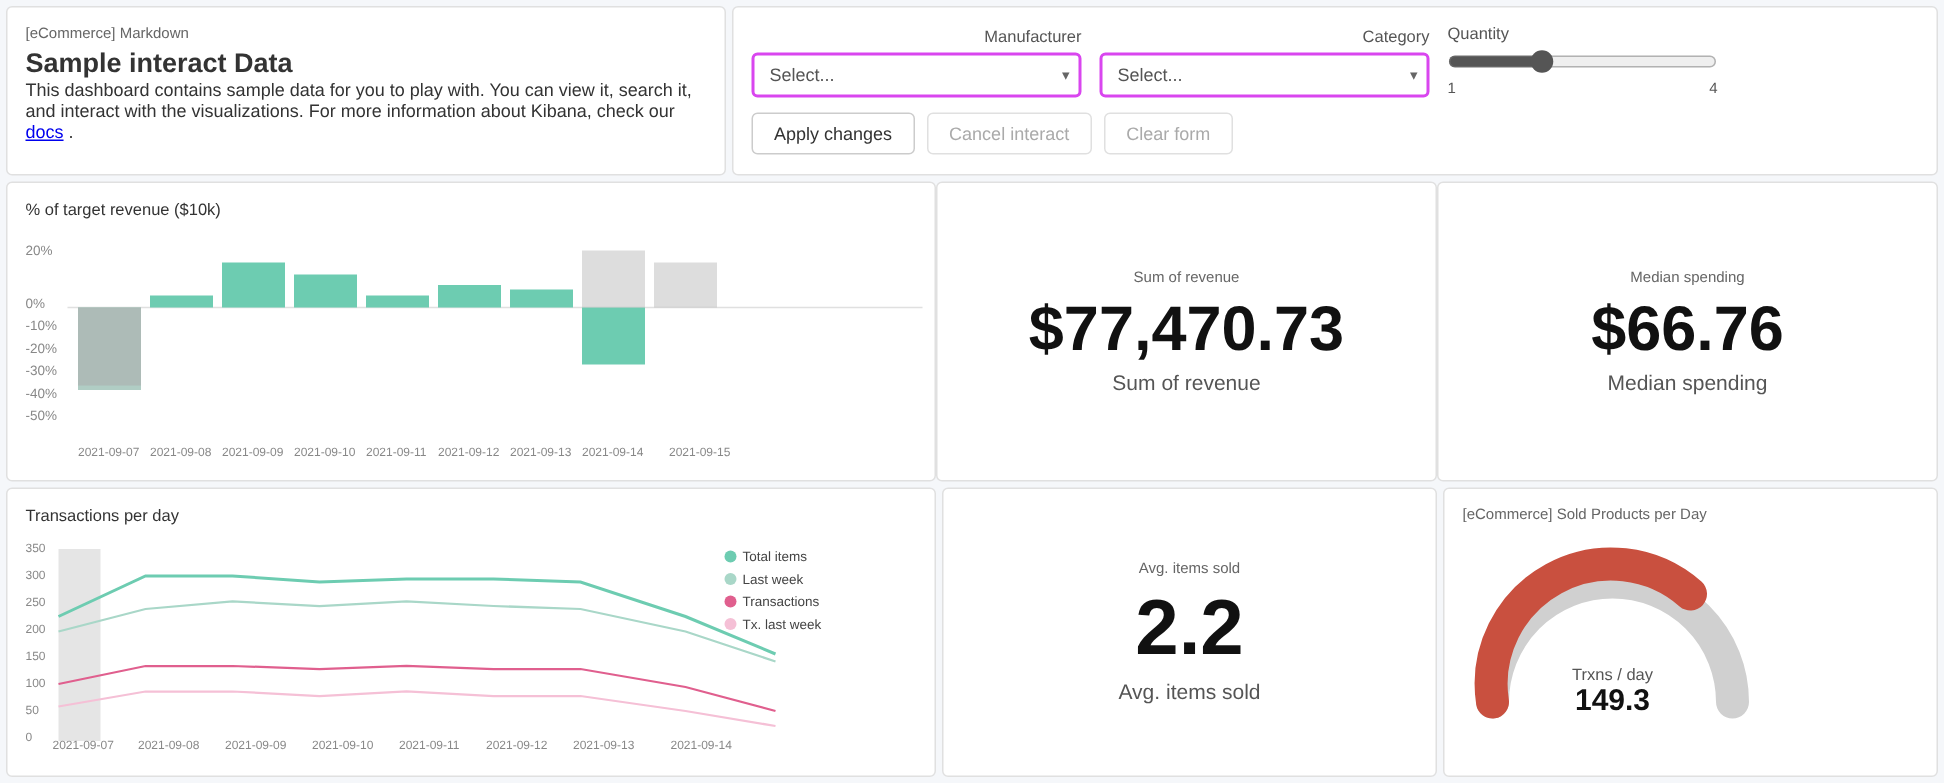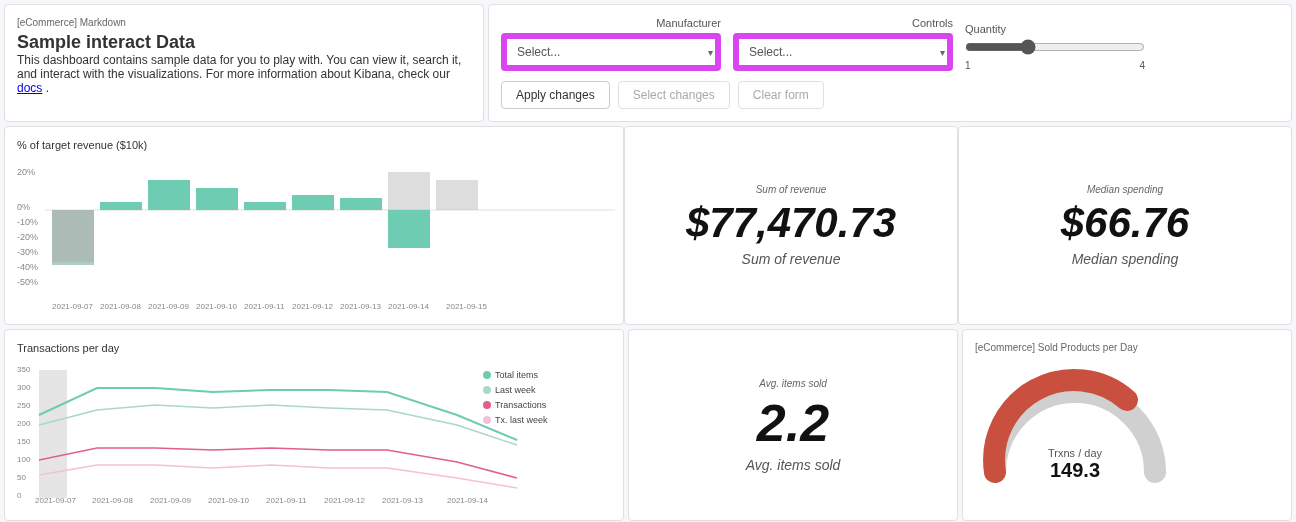--- a/index.html
+++ b/index.html
@@ -7,37 +7,37 @@
     .dashboard { display: grid; grid-template-columns: 1fr 2fr; grid-template-rows: auto; gap: 4px; padding: 4px; width: 1296px; height: 522px; }
     .panel { background: #fff; border: 1px solid #e0e0e0; border-radius: 4px; padding: 12px; }
     .panel-title { font-size: 10px; color: #666; margin-bottom: 4px; }
 
     
     .top-row { display: grid; grid-template-columns: 480px 1fr; gap: 4px; grid-column: 1 / -1; }
     .controls-row { display: flex; gap: 12px; align-items: flex-end; margin-bottom: 10px; }
     .control-group { display: flex; flex-direction: column; gap: 4px; align-items: flex-end; }
     .control-group label { font-size: 11px; color: #555; }
     .select-wrapper { position: relative; }
-    .select-wrapper select { appearance: none; background: #fff; border: 6px solid #d946ef; border-radius: 4px; padding: 6px 28px 6px 10px; font-size: 12px; color: #555; width: 220px; cursor: pointer; }
+    .select-wrapper select { appearance: none; background: #fff; border: 2px solid #d946ef; border-radius: 4px; padding: 6px 28px 6px 10px; font-size: 12px; color: #555; width: 220px; cursor: pointer; }
     .select-arrow { position: absolute; right: 8px; top: 50%; transform: translateY(-50%); color: #666; font-size: 10px; pointer-events: none; }
     .quantity-group { display: flex; flex-direction: column; gap: 4px; }
     .quantity-group label { font-size: 11px; color: #555; }
     .slider-container { width: 180px; }
     .slider-labels { display: flex; justify-content: space-between; font-size: 10px; color: #555; margin-top: 2px; }
     input[type=range] { width: 100%; accent-color: #555; }
     .buttons-row { display: flex; gap: 8px; align-items: center; }
     .btn { padding: 6px 14px; border-radius: 4px; border: 1px solid #ccc; font-size: 12px; cursor: pointer; background: #fff; color: #333; }
     .btn-primary { background: #fff; border-color: #ccc; }
     .btn-disabled { color: #aaa; cursor: default; border-color: #e0e0e0; }
 
     
     .middle-row { display: grid; grid-template-columns: 620px 1fr 1fr; gap: 0; grid-column: 1 / -1; }
     .chart-title { font-size: 11px; color: #333; margin-bottom: 6px; font-weight: 500; }
     .bar-chart-container { position: relative; height: 155px; }
-    .metric-panel { display: flex; flex-direction: column; justify-content: center; align-items: center; font-style: italic; }
+    .metric-panel { display: flex; flex-direction: column; justify-content: center; align-items: center; }
     .metric-value { font-size: 42px; font-weight: 700; color: #111; }
     .metric-label { font-size: 14px; color: #555; margin-top: 4px; }
 
     
     .bottom-row { display: grid; grid-template-columns: 620px 1fr 1fr; gap: 4px; grid-column: 1 / -1; }
     .gauge-container { display: flex; justify-content: center; align-items: flex-start; flex-direction: column; height: 140px; position: relative; }
 
     svg text { font-family: -apple-system, BlinkMacSystemFont, 'Segoe UI', sans-serif; }
   </style>
 </head>
@@ -62,42 +62,42 @@
         <div class="control-group">
           <label>Manufacturer</label>
           <div class="select-wrapper">
             <select>
               <option>Select...</option>
             </select>
             <span class="select-arrow">▾</span>
           </div>
         </div>
         <div class="control-group">
-          <label>Controls</label>
+          <label>Category</label>
           <div class="select-wrapper">
             <select>
               <option>Select...</option>
             </select>
             <span class="select-arrow">▾</span>
           </div>
         </div>
         <div class="quantity-group">
           <label>Quantity</label>
           <div class="slider-container">
             <input type="range" min="1" max="4" value="2" style="">
             <div class="slider-labels">
               <span>1</span>
               <span>4</span>
             </div>
           </div>
         </div>
       </div>
       <div class="buttons-row">
         <button class="btn btn-primary">Apply changes</button>
-        <button class="btn btn-disabled">Select changes</button>
+        <button class="btn btn-disabled">Cancel interact</button>
         <button class="btn btn-disabled">Clear form</button>
       </div>
     </div>
   </div>
 
   <div class="middle-row">
 
     <div class="panel">
       <div class="chart-title">% of target revenue ($10k)</div>
       <div class="bar-chart-container">

